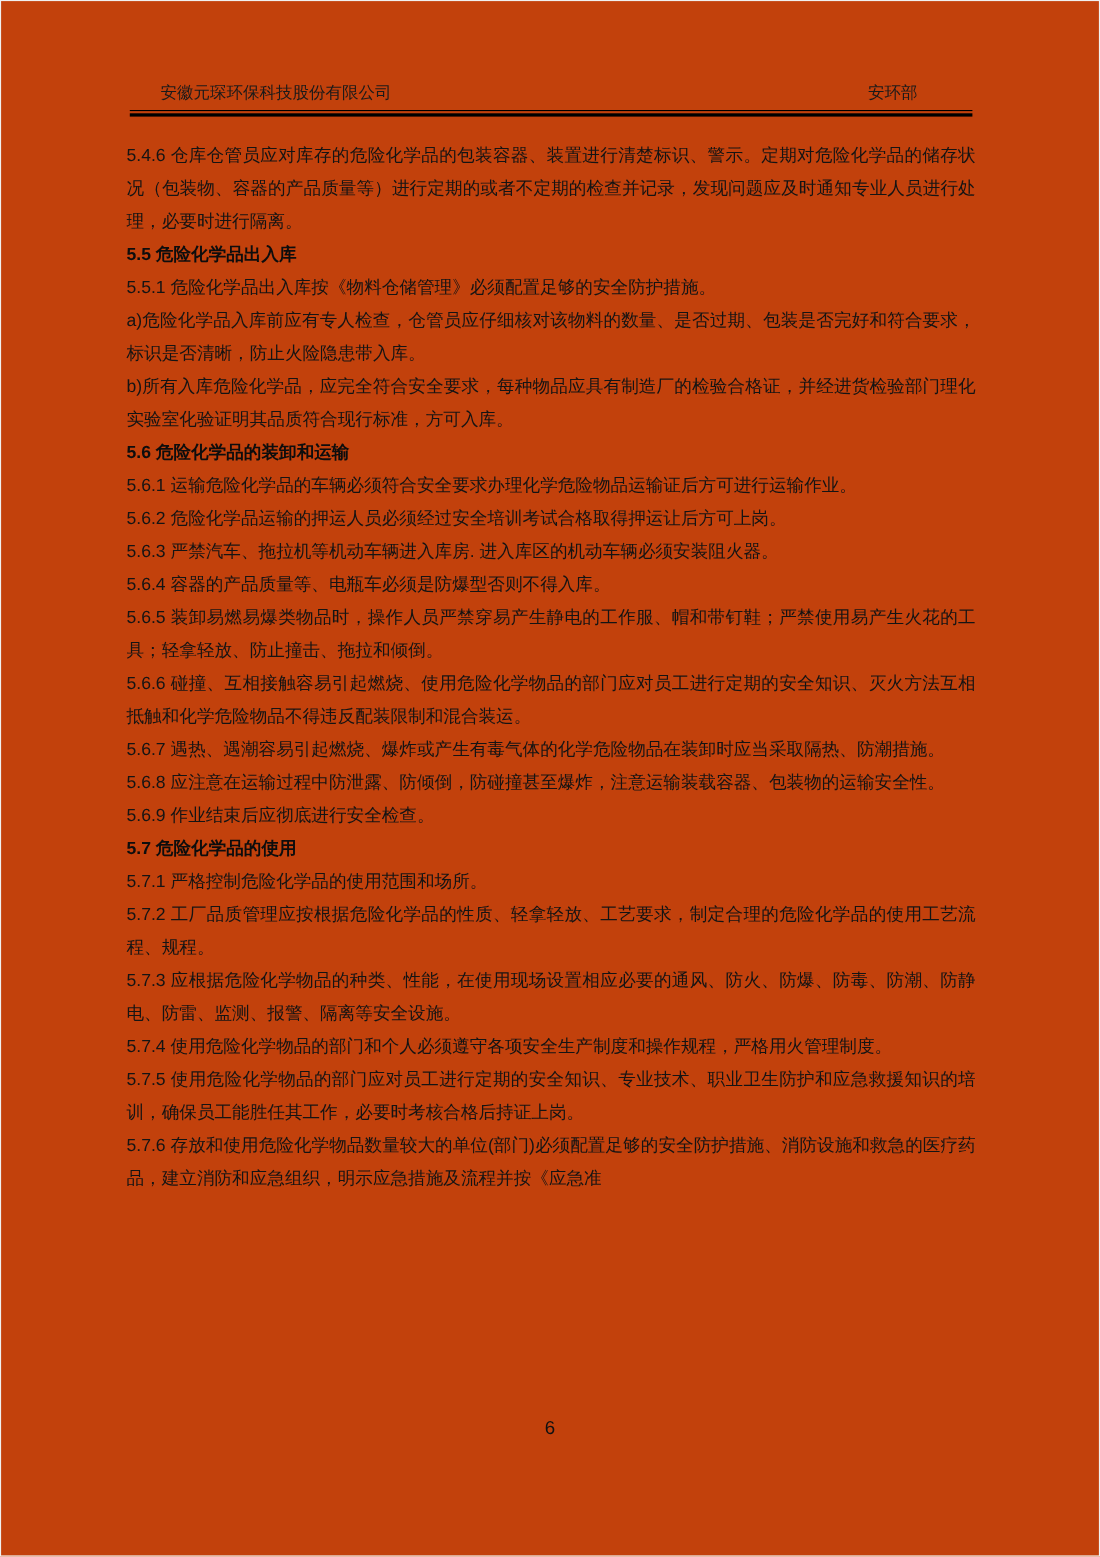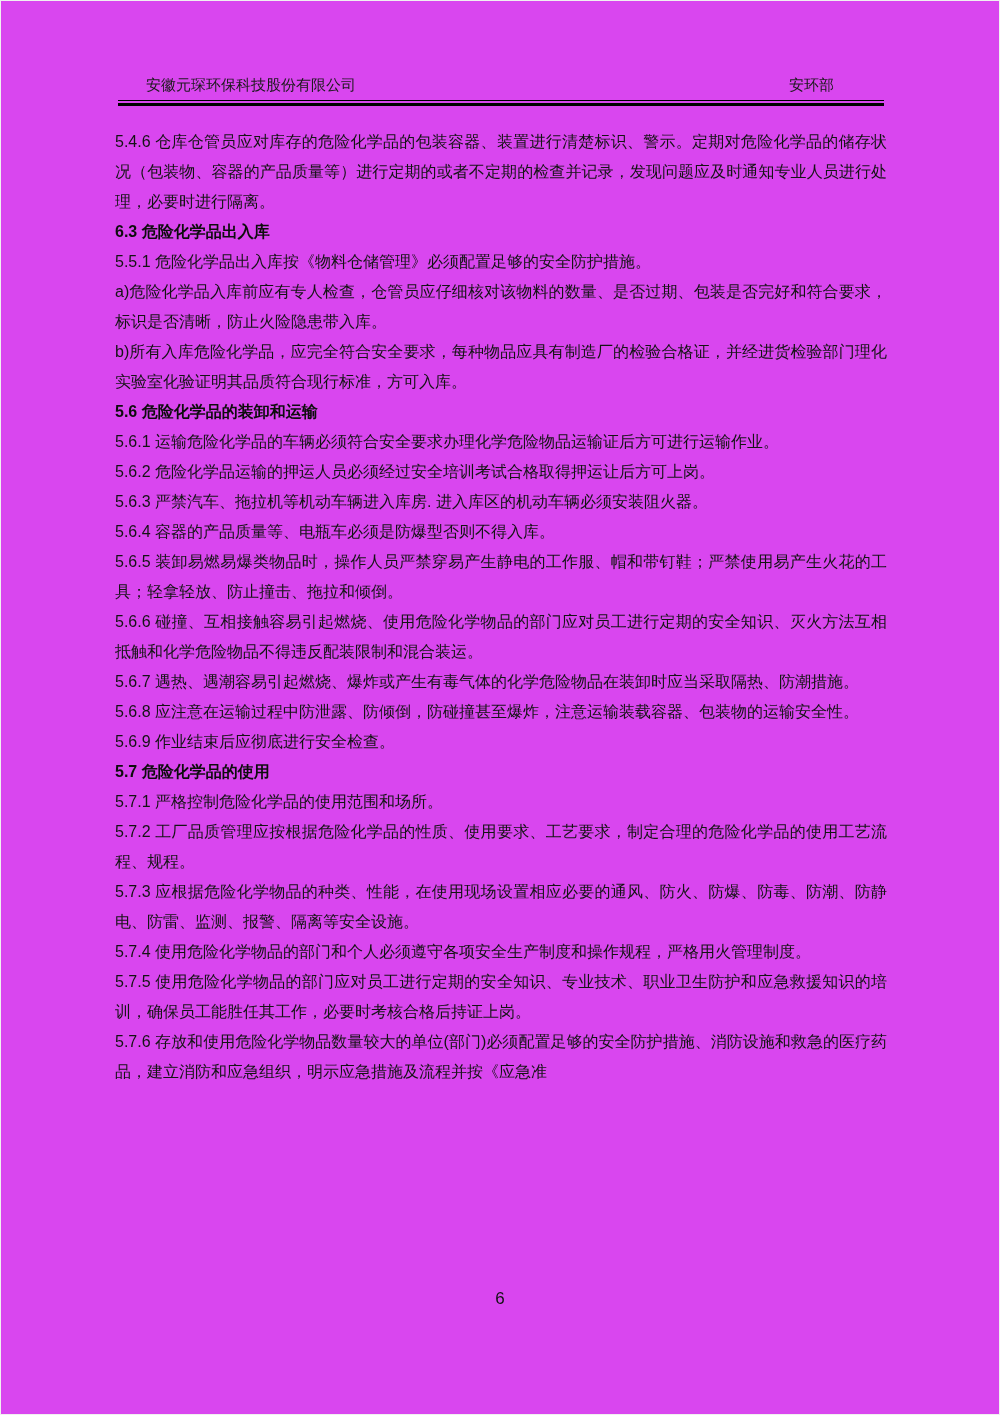--- a/index.html
+++ b/index.html
@@ -4,21 +4,21 @@
 <style>
   html, body {
     margin: 0;
     padding: 0;
     background: #ffffff;
   }
   .page {
     position: relative;
     width: 1000px;
     height: 1415px;
-    background: #d946ef;
+    background: #c2410c;
     font-family: "Liberation Sans", "DejaVu Sans", sans-serif;
     color: #151515;
     overflow: hidden;
     box-sizing: border-box;
     border: 1px solid #f0f0f0;
   }
   .hdr {
     position: absolute;
     left: 117px;
     width: 766px;
@@ -80,37 +80,37 @@
   <div class="hdr">
     <span class="company">安徽元琛环保科技股份有限公司</span>
     <span class="dept">安环部</span>
   </div>
 
   <div class="hdr-rule"></div>
 
   <main class="doc-body">
 
   <p class="body">5.4.6 仓库仓管员应对库存的危险化学品的包装容器、装置进行清楚标识、警示。定期对危险化学品的储存状况（包装物、容器的产品质量等）进行定期的或者不定期的检查并记录，发现问题应及时通知专业人员进行处理，必要时进行隔离。</p>
-      <p class="heading">6.3 危险化学品出入库</p>
+      <p class="heading">5.5 危险化学品出入库</p>
       <p class="body">5.5.1 危险化学品出入库按《物料仓储管理》必须配置足够的安全防护措施。</p>
       <p class="body">a)危险化学品入库前应有专人检查，仓管员应仔细核对该物料的数量、是否过期、包装是否完好和符合要求，标识是否清晰，防止火险隐患带入库。</p>
       <p class="body">b)所有入库危险化学品，应完全符合安全要求，每种物品应具有制造厂的检验合格证，并经进货检验部门理化实验室化验证明其品质符合现行标准，方可入库。</p>
       <p class="heading">5.6 危险化学品的装卸和运输</p>
       <p class="body">5.6.1 运输危险化学品的车辆必须符合安全要求办理化学危险物品运输证后方可进行运输作业。</p>
       <p class="body">5.6.2 危险化学品运输的押运人员必须经过安全培训考试合格取得押运让后方可上岗。</p>
       <p class="body">5.6.3 严禁汽车、拖拉机等机动车辆进入库房. 进入库区的机动车辆必须安装阻火器。</p>
       <p class="body">5.6.4 容器的产品质量等、电瓶车必须是防爆型否则不得入库。</p>
       <p class="body">5.6.5 装卸易燃易爆类物品时，操作人员严禁穿易产生静电的工作服、帽和带钉鞋；严禁使用易产生火花的工具；轻拿轻放、防止撞击、拖拉和倾倒。</p>
       <p class="body">5.6.6 碰撞、互相接触容易引起燃烧、使用危险化学物品的部门应对员工进行定期的安全知识、灭火方法互相抵触和化学危险物品不得违反配装限制和混合装运。</p>
       <p class="body">5.6.7 遇热、遇潮容易引起燃烧、爆炸或产生有毒气体的化学危险物品在装卸时应当采取隔热、防潮措施。</p>
       <p class="body">5.6.8 应注意在运输过程中防泄露、防倾倒，防碰撞甚至爆炸，注意运输装载容器、包装物的运输安全性。</p>
       <p class="body">5.6.9 作业结束后应彻底进行安全检查。</p>
       <p class="heading">5.7 危险化学品的使用</p>
       <p class="body">5.7.1 严格控制危险化学品的使用范围和场所。</p>
-      <p class="body">5.7.2 工厂品质管理应按根据危险化学品的性质、使用要求、工艺要求，制定合理的危险化学品的使用工艺流程、规程。</p>
+      <p class="body">5.7.2 工厂品质管理应按根据危险化学品的性质、轻拿轻放、工艺要求，制定合理的危险化学品的使用工艺流程、规程。</p>
       <p class="body">5.7.3 应根据危险化学物品的种类、性能，在使用现场设置相应必要的通风、防火、防爆、防毒、防潮、防静电、防雷、监测、报警、隔离等安全设施。</p>
       <p class="body">5.7.4 使用危险化学物品的部门和个人必须遵守各项安全生产制度和操作规程，严格用火管理制度。</p>
       <p class="body">5.7.5 使用危险化学物品的部门应对员工进行定期的安全知识、专业技术、职业卫生防护和应急救援知识的培训，确保员工能胜任其工作，必要时考核合格后持证上岗。</p>
       <p class="body">5.7.6 存放和使用危险化学物品数量较大的单位(部门)必须配置足够的安全防护措施、消防设施和救急的医疗药品，建立消防和应急组织，明示应急措施及流程并按《应急准</p>
     </main>
 
   <div class="pageno">6</div>
 
 </div>
 

